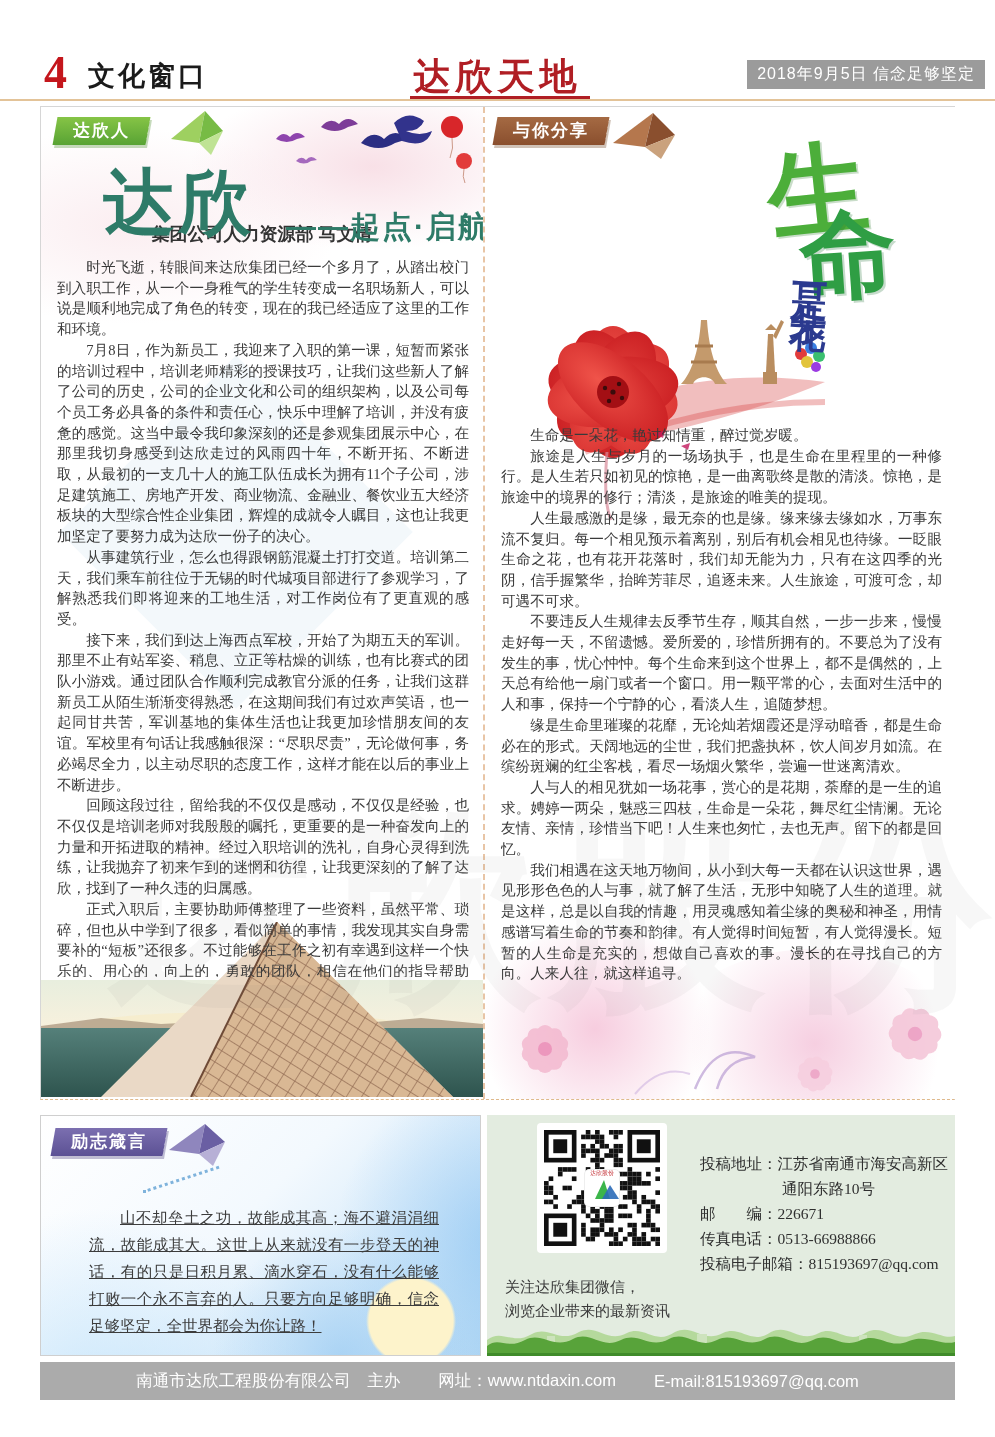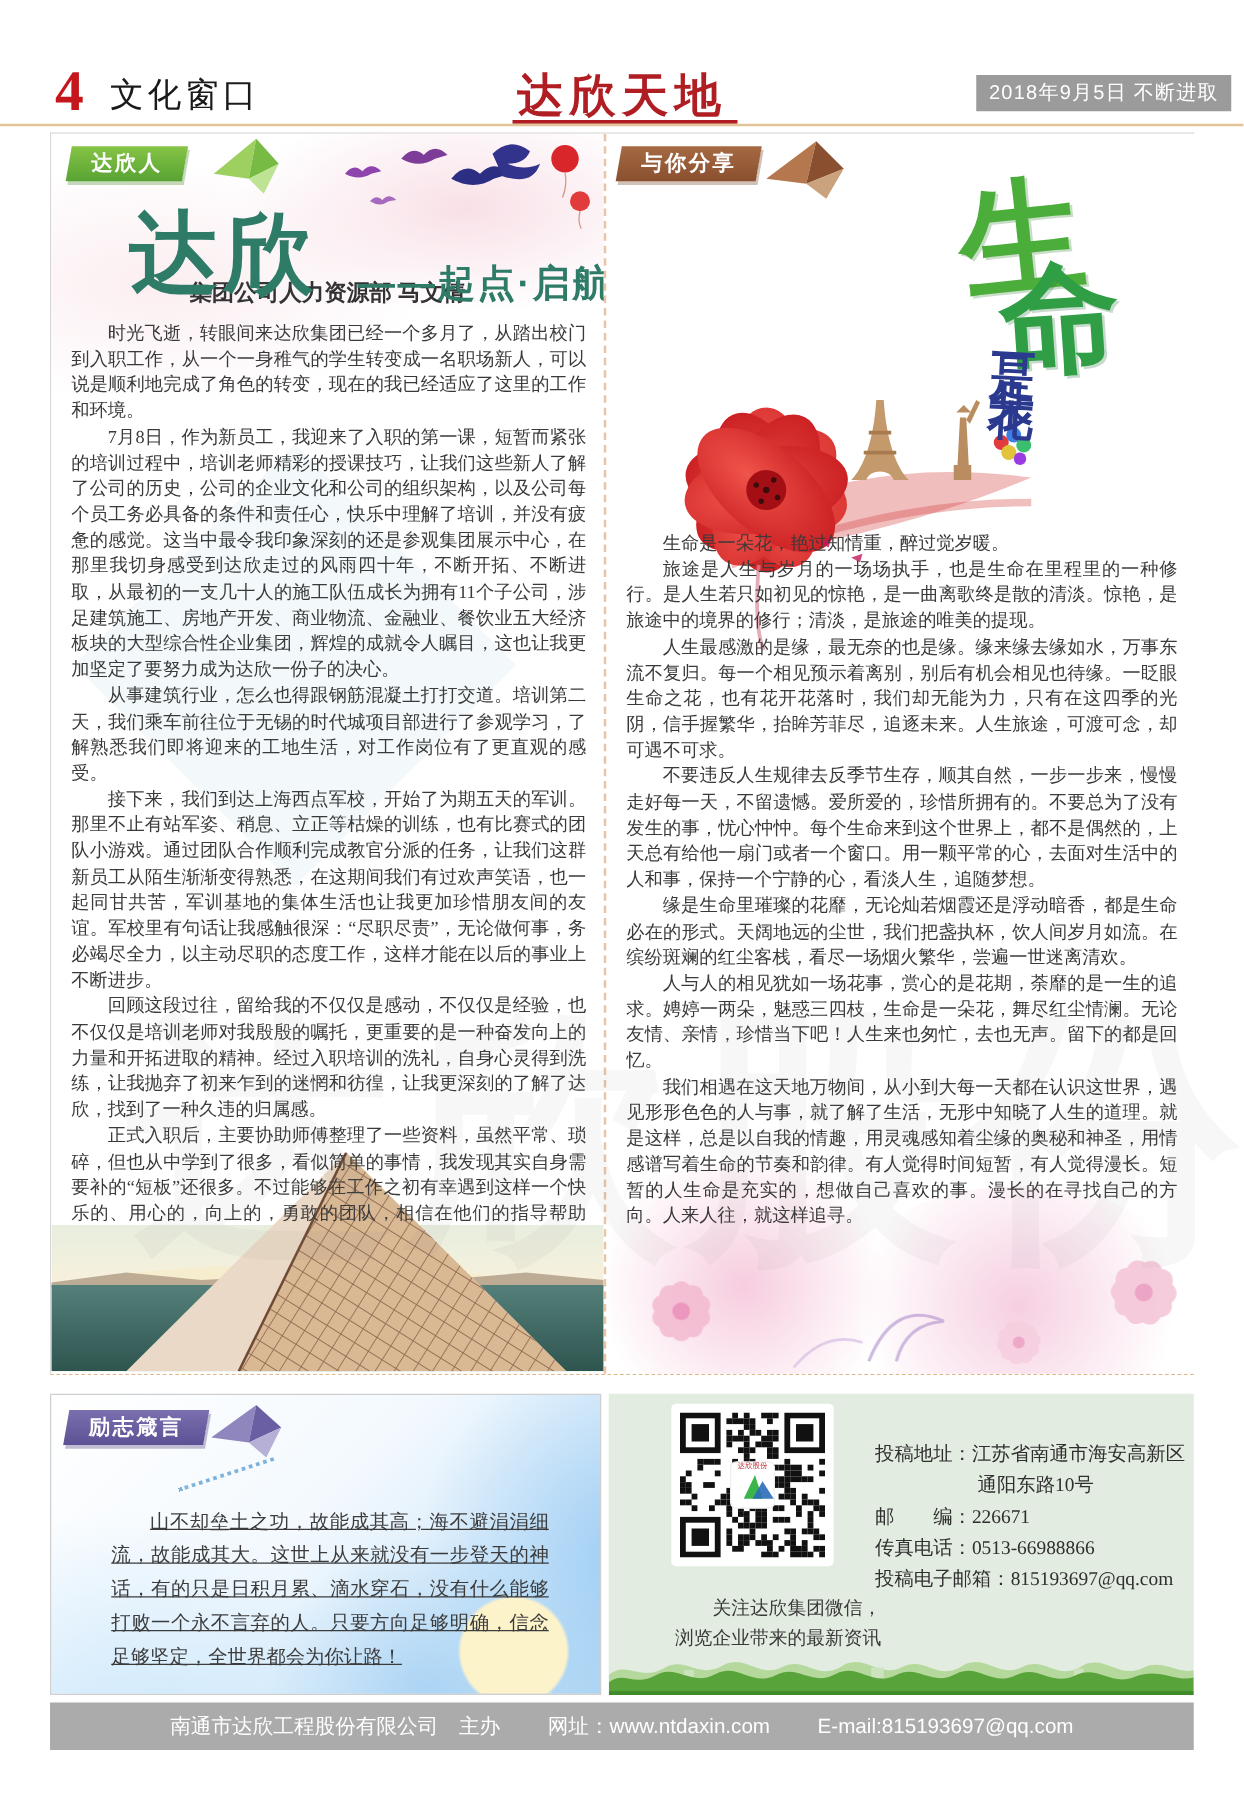--- a/index.html
+++ b/index.html
@@ -3,21 +3,21 @@
 <meta charset="utf-8">
 <style>
   * { margin:0; padding:0; box-sizing:border-box; }
   html,body { background:#ffffff; }
   body { font-family:"Liberation Serif","DejaVu Serif",serif; }
   .page { position:relative; width:995px; height:1437px; background:#fff; overflow:hidden; margin:0 auto; }
 
   
   .header { position:absolute; left:0; top:52px; width:995px; height:46px; }
   .page-num { position:absolute; left:44px; top:-6px; font-size:46px; font-weight:bold; color:#c4161c; font-family:"Liberation Serif",serif; }
-  .section-title { position:absolute; left:88px; top:6px; font-size:27px; font-weight:normal; color:#1a1a1a; letter-spacing:3px; font-family:"Liberation Sans",sans-serif; }
+  .section-title { position:absolute; left:88px; top:6px; font-size:27px; font-weight:bold; color:#1a1a1a; letter-spacing:3px; font-family:"Liberation Sans",sans-serif; }
   .masthead { position:absolute; left:0; right:0; top:0; text-align:center; font-size:37px; font-weight:bold; color:#b01e24; letter-spacing:5px; }
   .masthead-underline { position:absolute; left:410px; top:44px; width:180px; height:3px; background:#b01e24; }
   .issue-box { position:absolute; right:10px; top:8px; background:#9b9b9b; color:#fff; font-family:"Liberation Sans",sans-serif; font-size:16px; padding:4px 10px; letter-spacing:1px; }
   .header-rule { position:absolute; left:0; top:99px; width:995px; height:2px; background:#e3c398; }
 
   
   .main-block { position:absolute; left:40px; top:106px; width:915px; height:994px; border:1px solid #d6d6d6; border-bottom:1px dashed #dfb98c; background:#fff; }
   .col-left { position:absolute; left:0; top:0; width:442px; height:100%; overflow:hidden;
     background:
       radial-gradient(ellipse 260px 120px at 75% 6%, rgba(246,214,223,.75), rgba(246,214,223,0) 70%),
@@ -76,37 +76,37 @@
   .motto-text p { text-indent:2em;text-decoration:underline; }
 
   .contact-box { position:absolute; left:487px; top:1115px; width:468px; height:241px; background:#e3ece0; overflow:hidden; }
   .qr-panel { position:absolute; left:50px; top:8px; width:130px; height:130px; background:#fff; border-radius:4px; }
   .qr-panel svg { position:absolute; left:7px; top:7px; }
   .qr-logo { position:absolute; left:47px; top:46px; width:36px; height:38px; background:#fff; border-radius:5px; border:1px solid #eee; text-align:center; }
   .qr-logo .lg-txt { font-size:6px; color:#c1272d; line-height:6px; font-family:"Liberation Sans",sans-serif; white-space:nowrap; }
   .contact-lines { position:absolute; left:200px; top:36px; width:260px; font-size:15.5px; line-height:25px; color:#2f2f2f;margin-left:13px; }
   .contact-line { white-space:nowrap; }
   .contact-line .ind { margin-left:82px; }
-  .wechat-note { position:absolute; left:18px; top:160px; width:200px; text-align:right; font-size:15px; line-height:24px; color:#3a3a3a; }
+  .wechat-note { position:absolute; left:18px; top:160px; width:200px; text-align:left; font-size:15px; line-height:24px; color:#3a3a3a; }
   .grass { position:absolute; left:0; bottom:0; width:468px; height:36px; }
 
   
   .footer-bar { position:absolute; left:40px; top:1362px; width:915px; height:38px; background:#ababab; color:#fff; display:flex; align-items:center; justify-content:center; gap:38px; font-family:"Liberation Sans",sans-serif; font-size:16.5px;text-align:right; }
 </style>
 </head>
 <body>
 
 <div class="page">
 
   <div class="header">
     <div class="page-num">4</div>
     <div class="section-title">文化窗口</div>
     <div class="masthead">达欣天地</div>
     <div class="masthead-underline"></div>
-    <div class="issue-box">2018年9月5日  不断进取</div>
+    <div class="issue-box">2018年9月5日  信念足够坚定</div>
   </div>
   <div class="header-rule"></div>
 
   <div class="main-block">
     <div class="page-wm">达欣股份</div>
 
     <div class="col-left">
       <div class="diamond-wm"></div>
       <div class="ribbon ribbon-green"><span>达欣人</span></div>
       <svg class="fold-green" width="70" height="48" viewBox="0 0 70 48">

